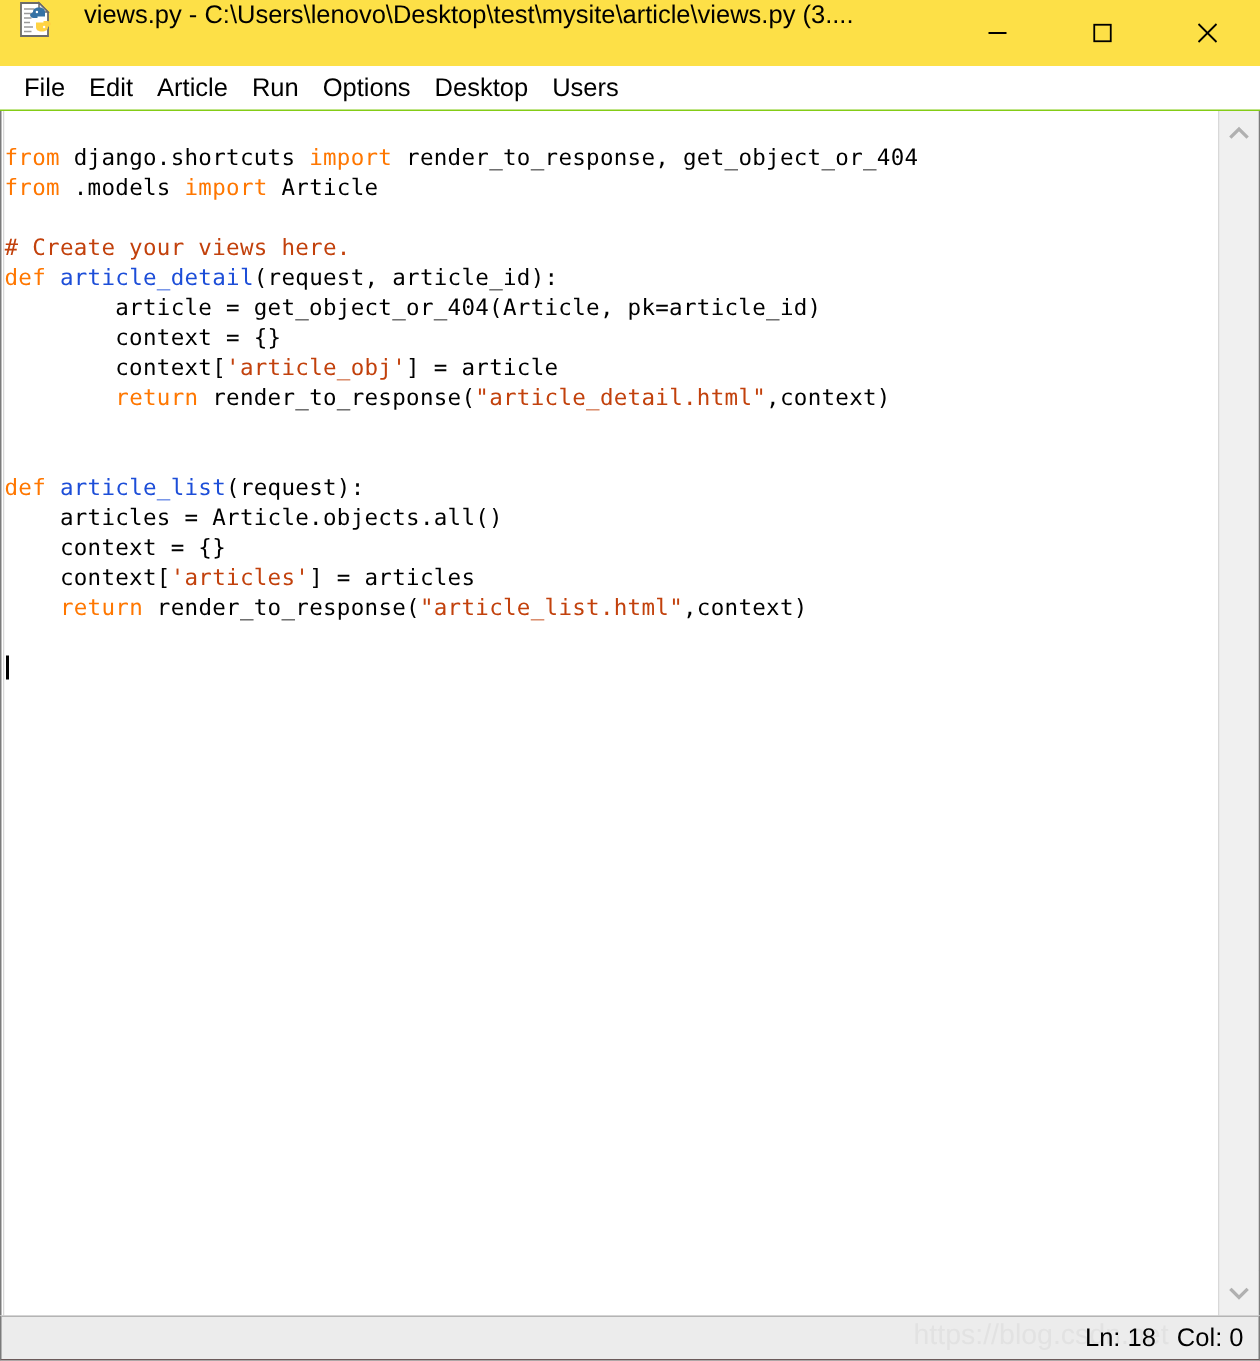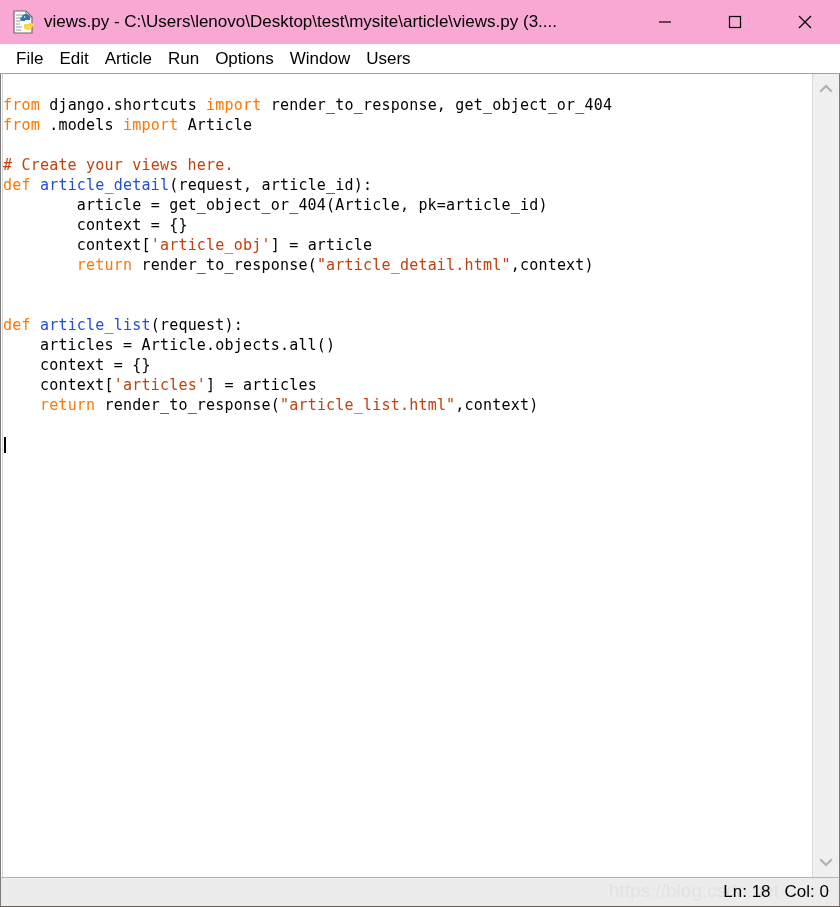--- a/index.html
+++ b/index.html
@@ -21,23 +21,23 @@
     background: #ffffff;
     display: flex;
     flex-direction: column;
   }
 
   
   .titlebar {
     height: 44px;
     flex: 0 0 44px;
     display: flex;
-    align-items: center;
-    background: #f9a8d4;
-    position: relative;
+    background: #fde047;
+    position: relative;
+    gap: 12px;
   }
   .app-icon {
     width: 26px;
     height: 26px;
     margin-left: 10px;
     margin-right: 8px;
     flex: 0 0 26px;
     position: relative;
   }
   .title-text {
@@ -241,21 +241,21 @@
       </div>
     </div>
   </div>
 
   <div class="menubar">
     <div class="menu-item">File</div>
     <div class="menu-item">Edit</div>
     <div class="menu-item">Article</div>
     <div class="menu-item">Run</div>
     <div class="menu-item">Options</div>
-    <div class="menu-item">Window</div>
+    <div class="menu-item">Desktop</div>
     <div class="menu-item">Users</div>
   </div>
 
   <div class="body-area">
     <div class="left-border"></div>
 
     <div class="editor">
       <div class="code">
 <span class="ln"><span class="kw">from</span> django.shortcuts <span class="kw">import</span> render_to_response, get_object_or_404</span><span class="ln"><span class="kw">from</span> .models <span class="kw">import</span> Article</span><span class="ln"> </span><span class="ln"><span class="cmt"># Create your views here.</span></span><span class="ln"><span class="kw">def</span> <span class="def">article_detail</span>(request, article_id):</span><span class="ln">        article = get_object_or_404(Article, pk=article_id)</span><span class="ln">        context = {}</span><span class="ln">        context[<span class="str">'article_obj'</span>] = article</span><span class="ln">        <span class="kw">return</span> render_to_response(<span class="str">"article_detail.html"</span>,context)</span><span class="ln"> </span><span class="ln"> </span><span class="ln"><span class="kw">def</span> <span class="def">article_list</span>(request):</span><span class="ln">    articles = Article.objects.all()</span><span class="ln">    context = {}</span><span class="ln">    context[<span class="str">'articles'</span>] = articles</span><span class="ln">    <span class="kw">return</span> render_to_response(<span class="str">"article_list.html"</span>,context)</span><span class="ln"> </span><span class="ln"><span class="caret"></span></span>
       </div>

